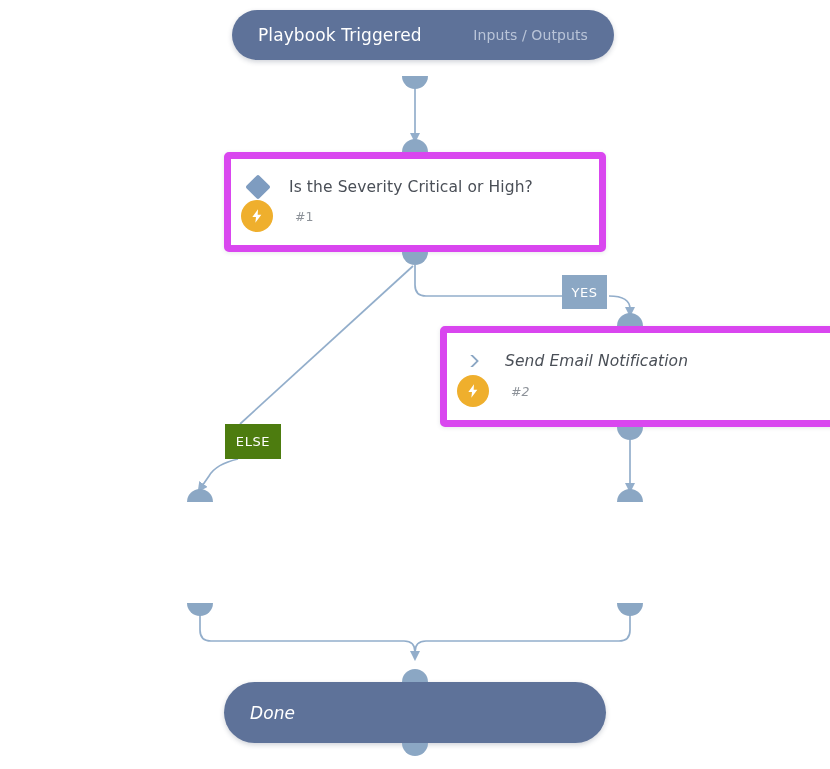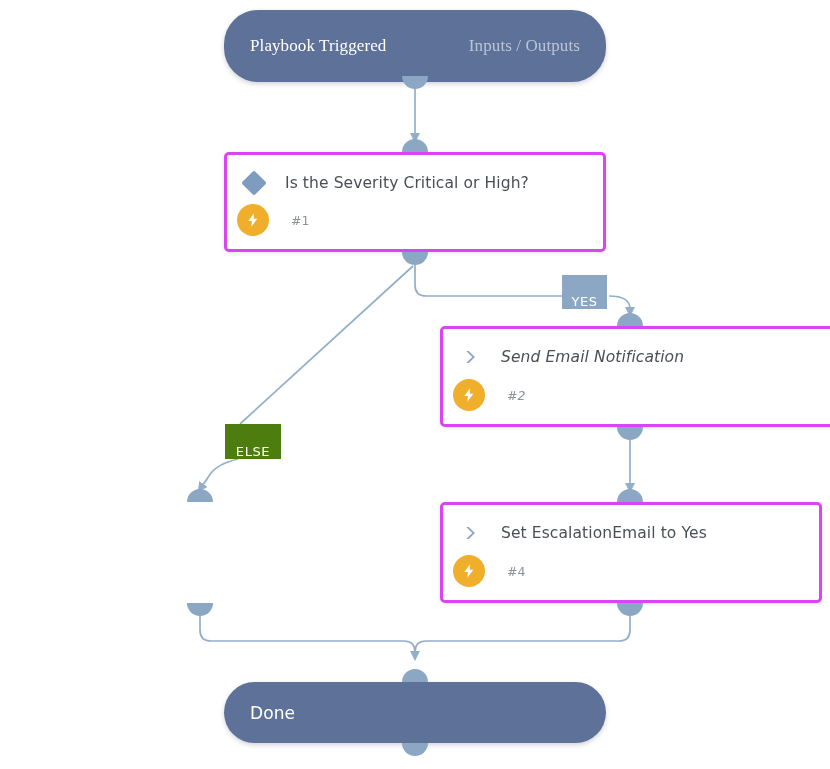--- a/index.html
+++ b/index.html
@@ -42,28 +42,28 @@
     padding: 0 26px;
   }
   .pill-title {
     color: #ffffff;
     font-size: 17px;
     letter-spacing: 0.1px;
   }
   .pill-sub {
     margin-left: auto;
     color: #b9c4d8;
-    font-size: 17px;
+    font-size: 14px;
     letter-spacing: 0.1px;
   }
 
   
   .card {
     background: #ffffff;
-    border: 3px solid #d946ef;
+    border: 7px solid #d946ef;
     border-radius: 5px;
     box-shadow: 0 1px 4px rgba(60,70,90,0.13);
     padding-left: 48px;
   }
   .card-row-top {
     position: absolute;
     left: 0;
     top: 0;
     right: 0;
     height: 56px;
@@ -133,21 +133,21 @@
     border-radius: 0 0 13px 13px;
   }
   .port-in {            
     border-radius: 13px 13px 0 0;
   }
 
   
   .edge-label {
     position: absolute;
     display: flex;
-    align-items: flex-end;
+    align-items: center;
     justify-content: center;
     border-radius: 0;
     font-size: 13px;
     letter-spacing: 0.6px;
     color: #ffffff;
     z-index: 4;
   }
   .label-yes { background: #8ba7c4; }
   .label-else { background: #4d7c0f; }
 </style>
@@ -173,21 +173,21 @@
 
     <path d="M 238 459 Q 216 464 209 476 L 200 489" stroke="#93aecb" stroke-width="1.7" fill="none" marker-end="url(#arrow)"></path>
 
     <path d="M 630 427 L 630 489" stroke="#93aecb" stroke-width="1.7" fill="none" marker-end="url(#arrow)"></path>
 
     <path d="M 200 615 L 200 630 Q 200 641 211 641 L 404 641 Q 415 641 415 652 L 415 657" stroke="#93aecb" stroke-width="1.7" fill="none" marker-end="url(#arrow)"></path>
 
     <path d="M 630 615 L 630 630 Q 630 641 619 641 L 426 641 Q 415 641 415 652 L 415 657" stroke="#93aecb" stroke-width="1.7" fill="none"></path>
   </svg>
 
-  <div class="node pill" style="left:224px; top:10px; width:382px; height:72px;font-family:Liberation Serif, serif;">
+  <div class="node pill" style="left:232px; top:10px; width:382px; height:50px;">
     <span class="pill-title">Playbook Triggered</span>
     <span class="pill-sub">Inputs / Outputs</span>
   </div>
   <div class="port port-out" style="left:402px; top:76px;"></div>
 
   <div class="port port-in" style="left:402px; top:139px;"></div>
   <div class="node card" style="left:224px; top:152px; width:382px; height:100px;">
     <div class="card-row-top">
       <span class="diamond-icon"></span>
       <span class="card-title">Is the Severity Critical or High?</span>
@@ -227,37 +227,21 @@
   <div class="port port-out" style="left:617px; top:427px;"></div>
 
   <div class="edge-label label-else" style="left:225px; top:424px; width:56px; height:35px;">
     <span>ELSE</span>
   </div>
 
   <div class="port port-in" style="left:187px; top:489px;"></div>
   <div class="port port-out" style="left:187px; top:603px;"></div>
 
   <div class="port port-in" style="left:617px; top:489px;"></div>
-  <div class="node card" style="left:440px; top:502px; width:382px; height:101px;">
-    <div class="card-row-top">
-      <svg class="chevron-icon" viewBox="0 0 24 24">
-        <path d="M7 4 L15 12 L7 20 L10.5 20 L18.5 12 L10.5 4 Z" fill="#8ba7c4"></path>
-      </svg>
-      <span class="card-title">Set EscalationEmail to Yes</span>
-    </div>
-    <div class="card-row-bottom">
-      <span class="bolt-badge">
-        <svg width="16" height="16" viewBox="0 0 24 24">
-          <path d="M13.5 2 L5 13.5 h5.5 L9.5 22 L18.5 10 H13 z" fill="#ffffff"></path>
-        </svg>
-      </span>
-      <span class="card-step">#4</span>
-    </div>
-  </div>
   <div class="port port-out" style="left:617px; top:603px;"></div>
 
   <div class="port port-in" style="left:402px; top:669px;"></div>
-  <div class="node pill" style="left:224px; top:682px; width:382px; height:61px;">
+  <div class="node pill" style="left:224px; top:682px; width:382px; height:61px;font-style:italic;">
     <span class="pill-title">Done</span>
   </div>
   <div class="port port-out" style="left:402px; top:743px;"></div>
 
 </div>
 
 </body></html>

